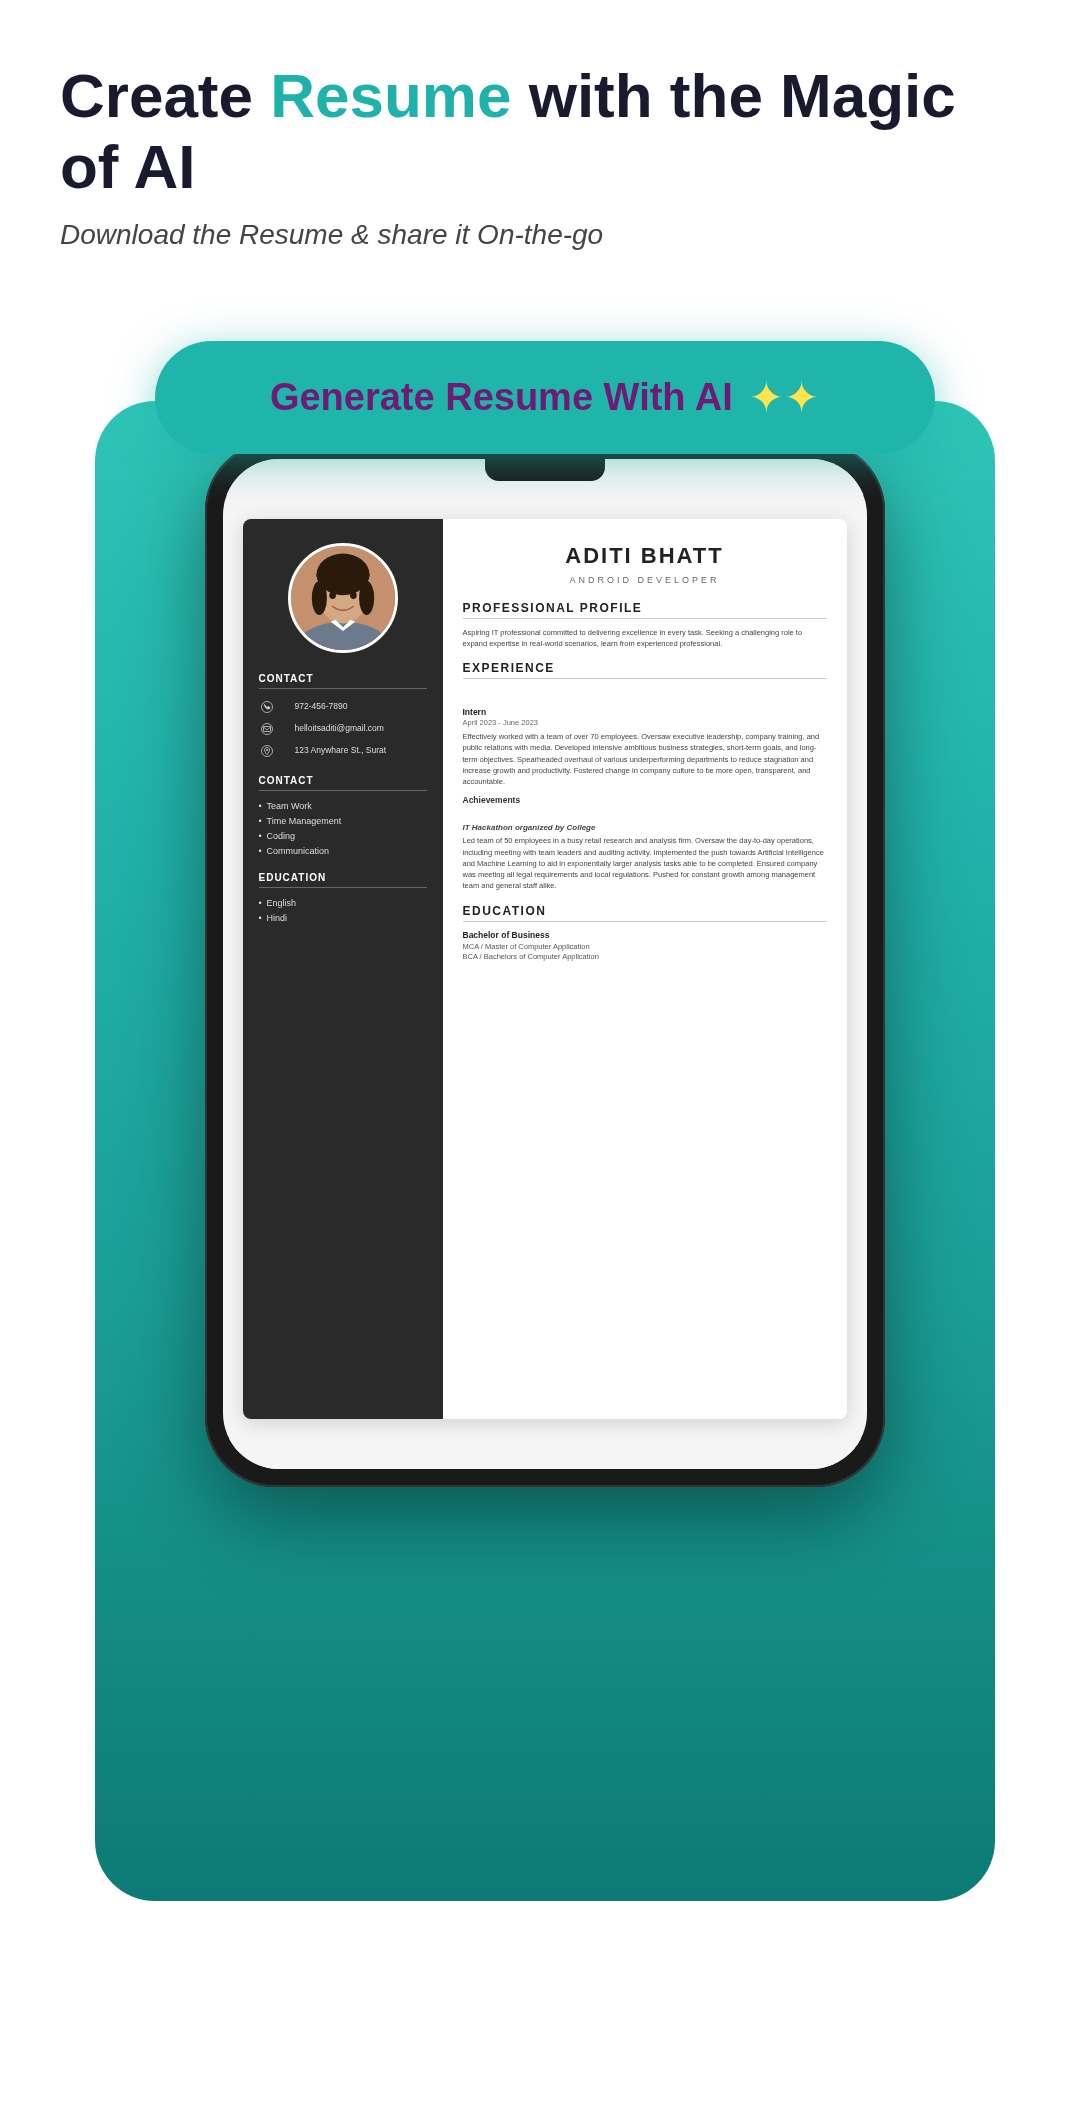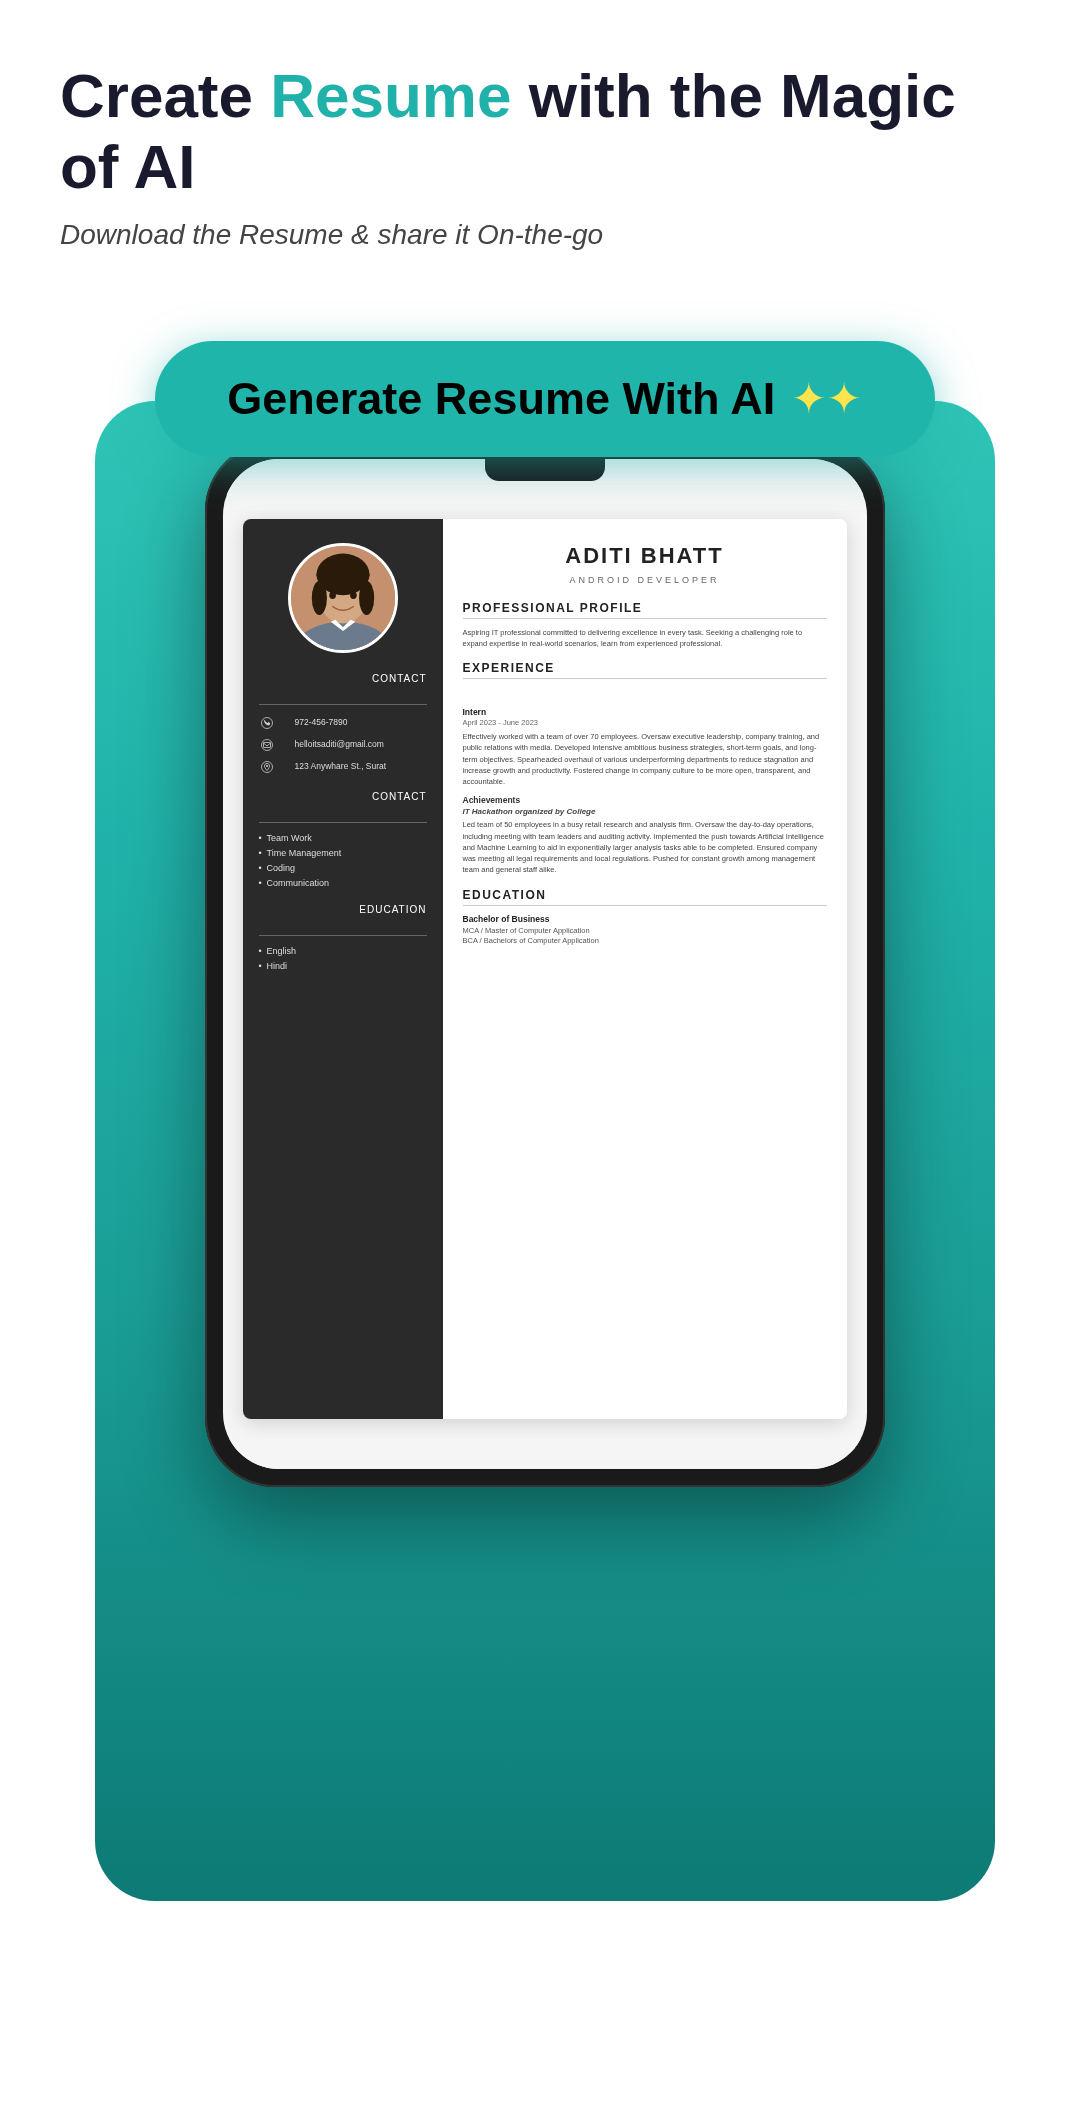--- a/index.html
+++ b/index.html
@@ -62,23 +62,23 @@
       display: flex;
       align-items: center;
       justify-content: center;
       gap: 16px;
       box-shadow: 0 8px 40px rgba(32,178,170,0.5);
       cursor: pointer;
       border: none;
       width: 100%;
     }
     .generate-button-text {
-      font-size: 45px;
+      font-size: 38px;
       font-weight: 800;
-      color: #000000;
+      color: #701a75;
       white-space: nowrap;
     }
     .sparkle-icon {
       font-size: 42px;
       color: #ffe44d;
     }
 
     
     .phone-frame {
       position: relative;
@@ -131,28 +131,27 @@
       justify-content: center;
     }
     
     .avatar-svg {
       width: 100%;
       height: 100%;
     }
 
     .sidebar-section-title {
       font-size: 10px;
-      font-weight: 400;
+      font-weight: 700;
       letter-spacing: 1px;
       color: #fff;
       border-bottom: 1px solid #666;
-      padding-bottom: 20px;
+      padding-bottom: 4px;
       margin-bottom: 10px;
       margin-top: 16px;
-      text-align: right;
     }
     .contact-item {
       display: flex;
       align-items: center;
       gap: 20px;
       margin-bottom: 6px;
     }
     .contact-icon {
       width: 16px;
       height: 16px;
@@ -237,21 +236,21 @@
     .exp-date {
       font-size: 7.5px;
       color: #666;
       margin-bottom: 4px;
     }
     .achievement-label {
       font-size: 8.5px;
       font-weight: 600;
       color: #333;
       margin-top: 8px;
-      margin-bottom: 2px;
+      margin-bottom: 18px;
     }
     .achievement-sub {
       font-size: 8px;
       font-style: italic;
       font-weight: 600;
       color: #444;
       margin-bottom: 3px;
     }
     .edu-degree {
       font-size: 8.5px;

